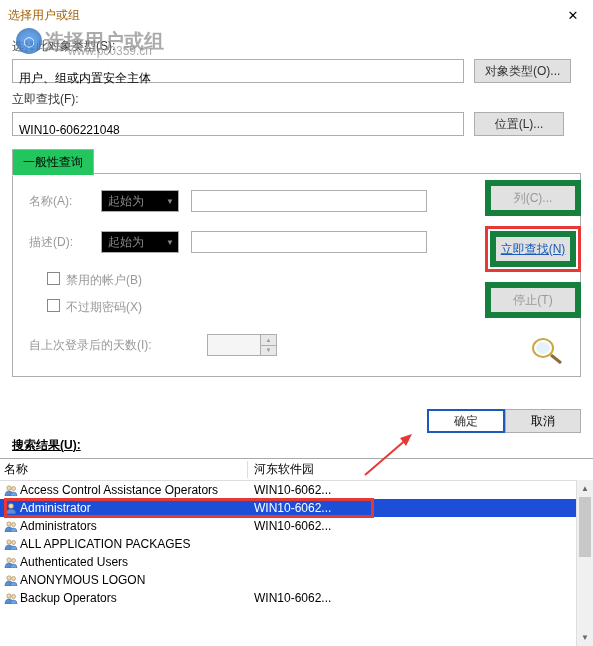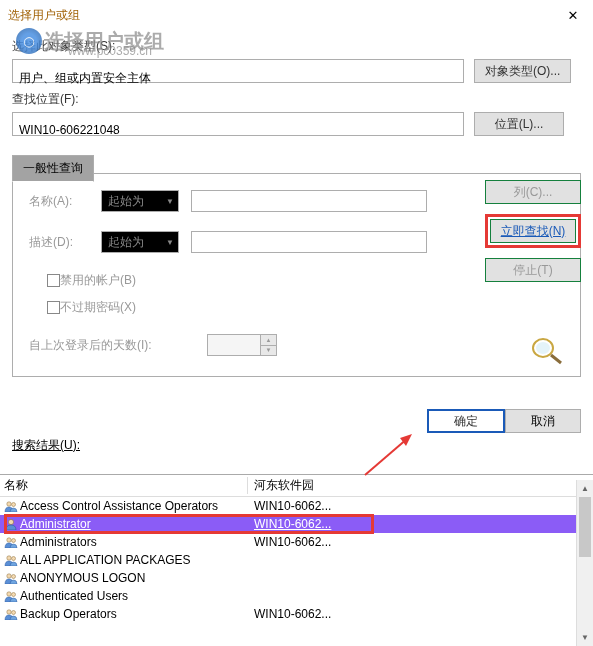--- a/index.html
+++ b/index.html
@@ -13,68 +13,68 @@
     .watermark-url { position: absolute; top: 44px; left: 68px; font-size: 12px; color: #888; opacity: 0.7; pointer-events: none; z-index: 5; }
     .watermark-logo { position: absolute; top: 28px; left: 16px; width: 26px; height: 26px; border-radius: 50%; background: radial-gradient(circle, #4a90e2 40%, #2c5f9e 100%); z-index: 5; opacity: 0.85; display: flex; align-items: center; justify-content: center; color: #fff; font-size: 10px; }
     
     .section { padding: 0 12px; }
     .section-label { color: #333; margin-bottom: 4px; }
     .field-readonly { width: 452px; height: 24px; border: 1px solid #adadad; background: #fff; padding: 10px 6px; color: #000; display: inline-block; }
     .row { display: flex; align-items: center; gap: 10px; margin-bottom: 8px; }
     .btn { height: 24px; border: 1px solid #adadad; background: #e1e1e1; padding: 0 10px; cursor: pointer; min-width: 90px; color: #333; }
     
     .tab-area { margin: 10px 12px 0 12px; }
-    .tab { display: inline-block; border: 1px solid #adadad; border-bottom: 1px solid #fff; padding: 4px 10px; background: #a3a3a3; position: relative; top: 9px; z-index: 2; }
+    .tab { display: inline-block; border: 1px solid #adadad; border-bottom: 1px solid #fff; padding: 4px 10px; background: #22c55e; position: relative; top: 3px; z-index: 2; }
     .tab-body { border: 1px solid #adadad; padding: 16px 16px 20px 16px; background: #fff; position: relative; }
     
     .form-row { display: flex; align-items: center; gap: 12px; margin-bottom: 19px; }
     .form-label { width: 60px; color: #999; }
     .combo { width: 78px; height: 22px; border: 1px solid #adadad; background: #000000; color: #888; display: flex; align-items: center; justify-content: space-between; padding: 0 4px 0 6px; }
     .combo-arrow { font-size: 8px; color: #888; }
     .text-input { width: 236px; height: 22px; border: 1px solid #adadad; background: #fff; }
     
-    .cb-row { display: flex; align-items: center; margin: 4px 0 10px 0; padding-left: 18px; }
+    .cb-row { display: flex; align-items: flex-start; gap: 6px; margin: 4px 0 10px 0; padding-left: 18px; }
     .cb { width: 13px; height: 13px; border: 1px solid #888; background: #fff; }
     .cb-label { color: #999; }
     
     .days-row { display: flex; align-items: center; gap: 28px; }
     .spinner { width: 70px; height: 22px; border: 1px solid #adadad; background: #f5f5f5; display: flex; }
     .spinner-input { flex: 1; }
     .spinner-btns { width: 16px; display: flex; flex-direction: column; border-left: 1px solid #adadad; }
     .spinner-btn { flex: 1; font-size: 6px; display: flex; align-items: center; justify-content: center; color: #999; background: #e8e8e8; }
     .spinner-btn:first-child { border-bottom: 1px solid #adadad; }
     
     .side-buttons { position: absolute; right: 12px; top: 180px; display: flex; flex-direction: column; gap: 10px; width: 96px; }
-    .side-btn { height: 24px; border: 1px solid #15803d; background: #e1e1e1; color: #999; cursor: pointer; }
+    .side-btn { height: 36px; border: 6px solid #15803d; background: #e1e1e1; color: #999; cursor: pointer; }
     .side-btn.active { color: #1a5ab8; text-decoration: underline; }
     .red-box-btn { border: 3px solid #e53935; padding: 2px; }
     .red-box-btn .side-btn { margin: 0; }
     
     .magnifier { position: absolute; right: 30px; top: 335px; width: 36px; height: 30px; }
     
     .ok-cancel { display: flex; justify-content: flex-end; padding: 10px 12px 4px 0; }
     .ok-btn { border: 2px solid #1a5ab8; background: #fff; color: #333; width: 78px; height: 24px; }
     .cancel-btn { width: 76px; height: 24px; border: 1px solid #adadad; background: #e1e1e1; }
     
     .arrow-annotation { position: absolute; left: 360px; top: 430px; pointer-events: none; z-index: 10; }
     
-    .results-label { padding: 0 12px; margin-bottom: 20px; }
+    .results-label { padding: 0 12px; margin-bottom: 4px; font-weight: bold; }
     .results-label span { text-decoration: underline; }
     
     .table-wrap { position: relative; margin: 0 0 0 0; border-top: 1px solid #aaa; }
     .table-header { display: flex; background: #fff; border-bottom: 1px solid #ddd; height: 22px; align-items: center; }
     .th1 { width: 248px; padding-left: 4px; border-right: 1px solid #ddd; }
     .th2 { flex: 1; padding-left: 6px; }
     
     .table-body { height: 130px; overflow: hidden; position: relative; }
     .tr { display: flex; height: 18px; align-items: center; }
     .tr .icon-cell { width: 18px; display: flex; align-items: center; justify-content: center; padding-left: 4px; }
     .tr .name-cell { width: 230px; padding-left: 2px; white-space: nowrap; overflow: hidden; }
     .tr .folder-cell { padding-left: 6px; white-space: nowrap; }
-    .tr.selected { background: #8b5cf6; color: #fff; text-decoration: underline; }
+    .tr.selected { background: #1d4ed8; color: #fff; }
     .tr.selected .folder-cell { width: 106px; }
     
     .users-icon { width: 14px; height: 12px; }
     
     .red-box-row { position: absolute; left: 4px; top: 17px; width: 370px; height: 20px; border: 3px solid #e53935; pointer-events: none; z-index: 3; }
     
     .scrollbar-v { position: absolute; right: 0; top: 480px; width: 17px; bottom: 0; background: #f0f0f0; border-left: 1px solid #ddd; }
     .scroll-arrow { height: 17px; display: flex; align-items: center; justify-content: center; font-size: 8px; color: #666; background: #f0f0f0; }
     .scroll-thumb { position: absolute; top: 17px; left: 2px; right: 2px; height: 60px; background: #c8c8c8; }
   </style>
@@ -92,21 +92,21 @@
 
 <div class="section" style="margin-top: 8px;">
   <div class="section-label">选择此对象类型(S):</div>
   <div class="row">
     <div class="field-readonly">用户、组或内置安全主体</div>
     <button class="btn">对象类型(O)...</button>
   </div>
 </div>
 
 <div class="section">
-  <div class="section-label">查找位置(F):</div>
+  <div class="section-label">立即查找(F):</div>
   <div class="row">
     <div class="field-readonly">WIN10-606221048</div>
     <button class="btn">位置(L)...</button>
   </div>
 </div>
 
 <div class="tab-area">
   <div class="tab">一般性查询</div>
   <div class="tab-body">
 
@@ -234,33 +234,33 @@
       </div>
       <div class="tr">
         <div class="icon-cell">
           <svg class="users-icon" viewBox="0 0 14 12">
             <circle cx="5" cy="4" r="2.2" fill="#f3d9b1" stroke="#8a6d3b" stroke-width="0.5"></circle>
             <circle cx="9.5" cy="4.5" r="2" fill="#f3d9b1" stroke="#8a6d3b" stroke-width="0.5"></circle>
             <path d="M1 12 Q1 7 5 7 Q9 7 9 12 Z" fill="#5a8fd6" stroke="#2c5aa0" stroke-width="0.5"></path>
             <path d="M6 12 Q6 8 9.5 8 Q13 8 13 12 Z" fill="#6fa5e0" stroke="#2c5aa0" stroke-width="0.5"></path>
           </svg>
         </div>
+        <div class="name-cell">Authenticated Users</div>
+        <div class="folder-cell"></div>
+      </div>
+      <div class="tr">
+        <div class="icon-cell">
+          <svg class="users-icon" viewBox="0 0 14 12">
+            <circle cx="5" cy="4" r="2.2" fill="#f3d9b1" stroke="#8a6d3b" stroke-width="0.5"></circle>
+            <circle cx="9.5" cy="4.5" r="2" fill="#f3d9b1" stroke="#8a6d3b" stroke-width="0.5"></circle>
+            <path d="M1 12 Q1 7 5 7 Q9 7 9 12 Z" fill="#5a8fd6" stroke="#2c5aa0" stroke-width="0.5"></path>
+            <path d="M6 12 Q6 8 9.5 8 Q13 8 13 12 Z" fill="#6fa5e0" stroke="#2c5aa0" stroke-width="0.5"></path>
+          </svg>
+        </div>
         <div class="name-cell">ANONYMOUS LOGON</div>
-        <div class="folder-cell"></div>
-      </div>
-      <div class="tr">
-        <div class="icon-cell">
-          <svg class="users-icon" viewBox="0 0 14 12">
-            <circle cx="5" cy="4" r="2.2" fill="#f3d9b1" stroke="#8a6d3b" stroke-width="0.5"></circle>
-            <circle cx="9.5" cy="4.5" r="2" fill="#f3d9b1" stroke="#8a6d3b" stroke-width="0.5"></circle>
-            <path d="M1 12 Q1 7 5 7 Q9 7 9 12 Z" fill="#5a8fd6" stroke="#2c5aa0" stroke-width="0.5"></path>
-            <path d="M6 12 Q6 8 9.5 8 Q13 8 13 12 Z" fill="#6fa5e0" stroke="#2c5aa0" stroke-width="0.5"></path>
-          </svg>
-        </div>
-        <div class="name-cell">Authenticated Users</div>
         <div class="folder-cell"></div>
       </div>
       <div class="tr">
         <div class="icon-cell">
           <svg class="users-icon" viewBox="0 0 14 12">
             <circle cx="5" cy="4" r="2.2" fill="#f3d9b1" stroke="#8a6d3b" stroke-width="0.5"></circle>
             <circle cx="9.5" cy="4.5" r="2" fill="#f3d9b1" stroke="#8a6d3b" stroke-width="0.5"></circle>
             <path d="M1 12 Q1 7 5 7 Q9 7 9 12 Z" fill="#5a8fd6" stroke="#2c5aa0" stroke-width="0.5"></path>
             <path d="M6 12 Q6 8 9.5 8 Q13 8 13 12 Z" fill="#6fa5e0" stroke="#2c5aa0" stroke-width="0.5"></path>
           </svg>

